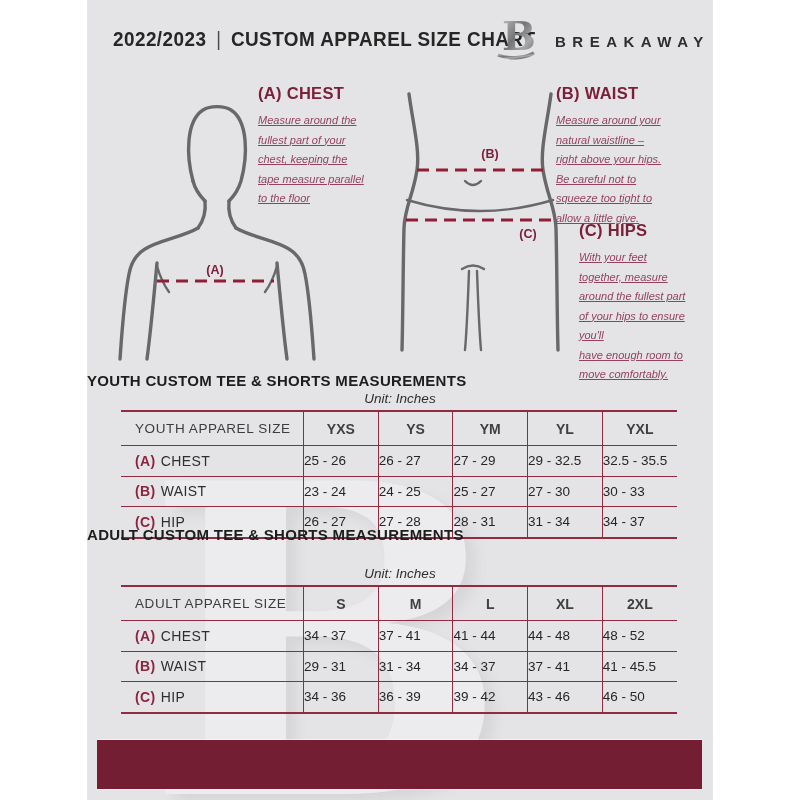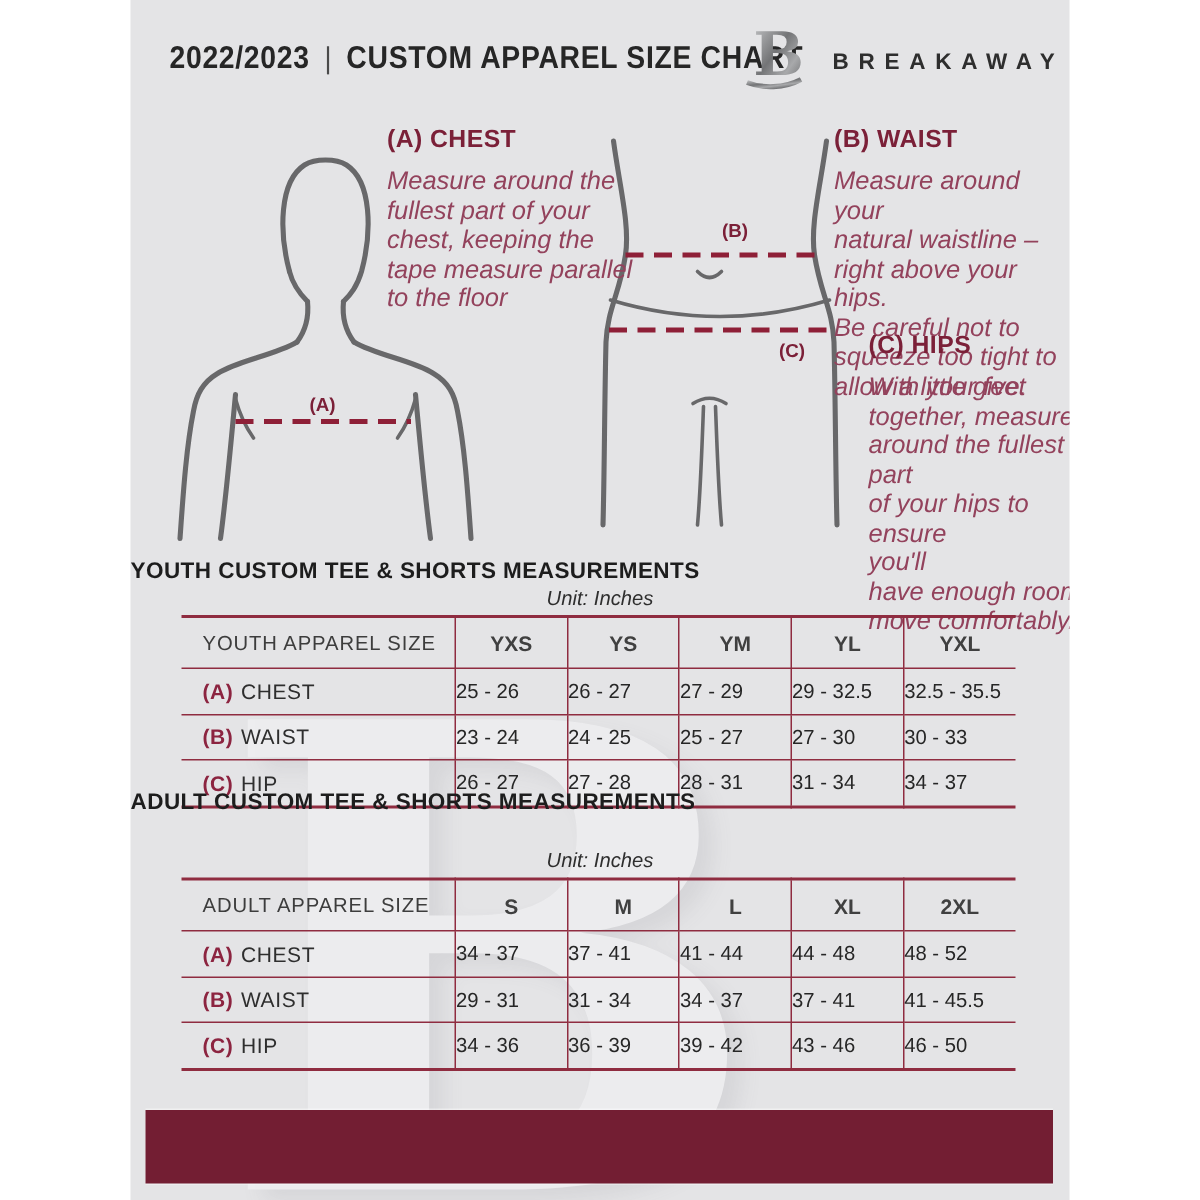--- a/index.html
+++ b/index.html
@@ -17,21 +17,21 @@
   .doc-title-wrap{position:absolute;left:26px;top:27px;display:flex;align-items:baseline;gap:11px;
     transform:scaleX(.9);transform-origin:left center;white-space:nowrap;}
   .doc-title-wrap .seg{font-size:21px;font-weight:bold;color:#262626;letter-spacing:.5px;}
   .doc-title-wrap .pipe{font-size:20px;font-weight:300;color:#4a4a4a;}
   .logo-box{position:absolute;left:406px;top:12px;width:48px;height:50px;}
   .brand{position:absolute;left:468px;top:33px;font-size:15px;font-weight:bold;color:#2e2e2e;letter-spacing:6.5px;}
 
   
   .instr{position:absolute;width:170px;}
   .instr h3{margin:0 0 8px 0;font-size:16.5px;font-weight:bold;color:#7b2038;letter-spacing:.3px;}
-  .instr p{margin:0;font-size:17px;font-style:italic;line-height:19.5px;color:#93425c;white-space:pre-line;}
+  .instr p{margin:0;font-size:11px;font-style:italic;line-height:19.5px;color:#93425c;white-space:pre-line;text-decoration:underline;}
   .instr-a{left:171px;top:84px;width:165px;}
   .instr-b{left:469px;top:84px;width:158px;}
   .instr-c{left:492px;top:221px;width:162px;}
 
   
   .fig{position:absolute;}
   .fig-torso{left:20px;top:80px;width:210px;height:282px;}
   .fig-waist{left:308px;top:88px;width:170px;height:272px;}
   .fig path.body{fill:none;stroke:#68686a;stroke-width:3.4;stroke-linecap:round;}
   .fig path.thin{fill:none;stroke:#68686a;stroke-width:2.4;stroke-linecap:round;}

